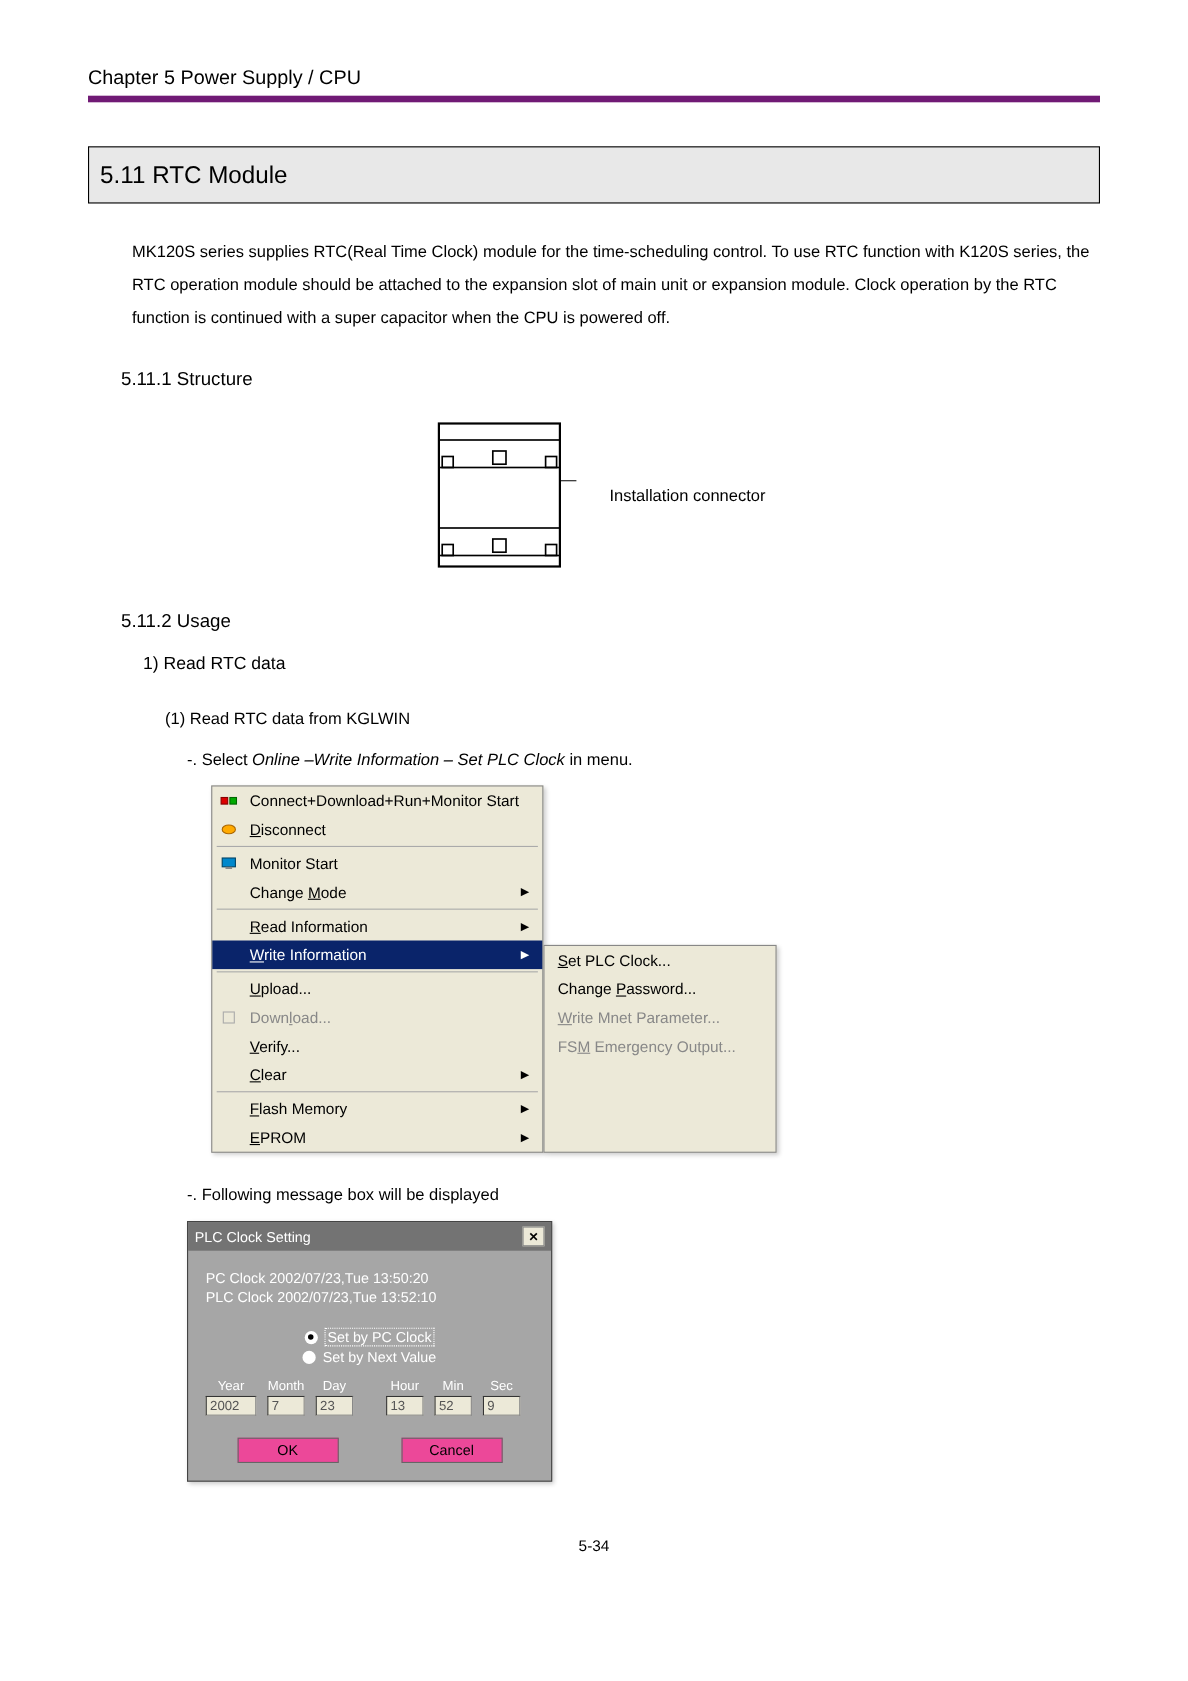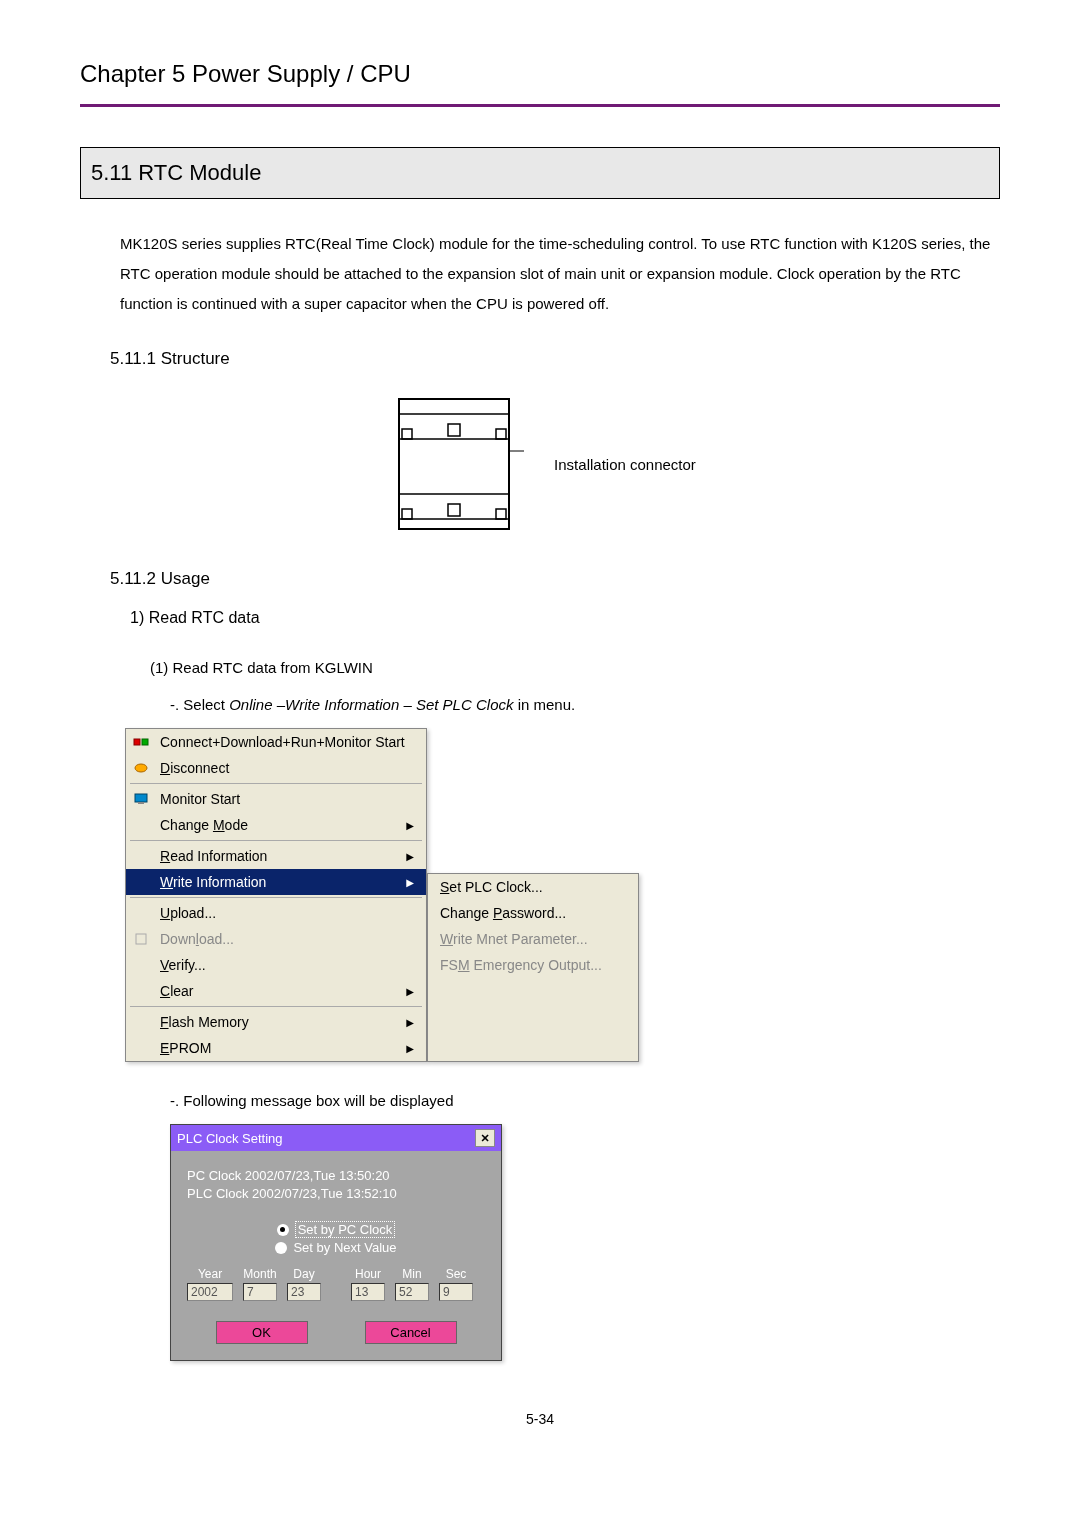--- a/index.html
+++ b/index.html
@@ -5,23 +5,23 @@
   body {
     font-family: Arial, sans-serif;
     margin: 0;
     padding: 60px 80px;
     background: white;
     color: #000;
     width: 1080px;
     box-sizing: border-box;
   }
   .chapter-header {
-    font-size: 24px;
-    border-bottom: 3px solid #701a75;
-    padding-bottom: 16px;
+    font-size: 18px;
+    border-bottom: 6px solid #701a75;
+    padding-bottom: 6px;
     margin-bottom: 40px;
   }
   .section-title {
     font-size: 22px;
     background: #e8e8e8;
     border: 1px solid #000;
     padding: 12px 10px;
     margin-bottom: 30px;
   }
   .body-text {
@@ -62,21 +62,21 @@
     margin-top: 32px;
   }
   .instruction {
     font-size: 15px;
     margin-left: 90px;
     margin-bottom: 15px;
   }
   .instruction em { font-style: italic; }
   .menu-container {
     display: flex;
-    margin-left: 45px;
+    margin-left: 112px;
     margin-bottom: 30px;
   }
   .menu-panel {
     border: 1px solid #888;
     background: #ece9d8;
     font-family: Tahoma, Arial, sans-serif;
     font-size: 14px;
     width: 300px;
     box-shadow: 2px 2px 4px rgba(0,0,0,0.2);
   }
@@ -128,21 +128,21 @@
   .underline-first { text-decoration: underline; }
   .dialog {
     width: 330px;
     margin-left: 90px;
     border: 1px solid #444;
     font-family: Tahoma, Arial, sans-serif;
     background: #a6a6a6;
     box-shadow: 2px 2px 4px rgba(0,0,0,0.2);
   }
   .dialog-titlebar {
-    background: #8b5cf6;
+    background: #737373;
     color: white;
     font-size: 13px;
     padding: 4px 6px;
     display: flex;
     justify-content: space-between;
     align-items: center;
   }
   .close-btn {
     background: #ece9d8;
     color: #000;

